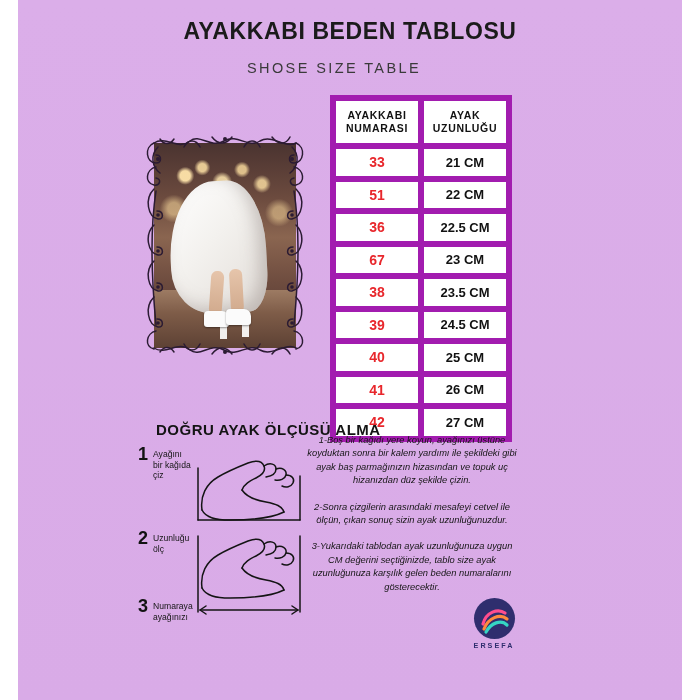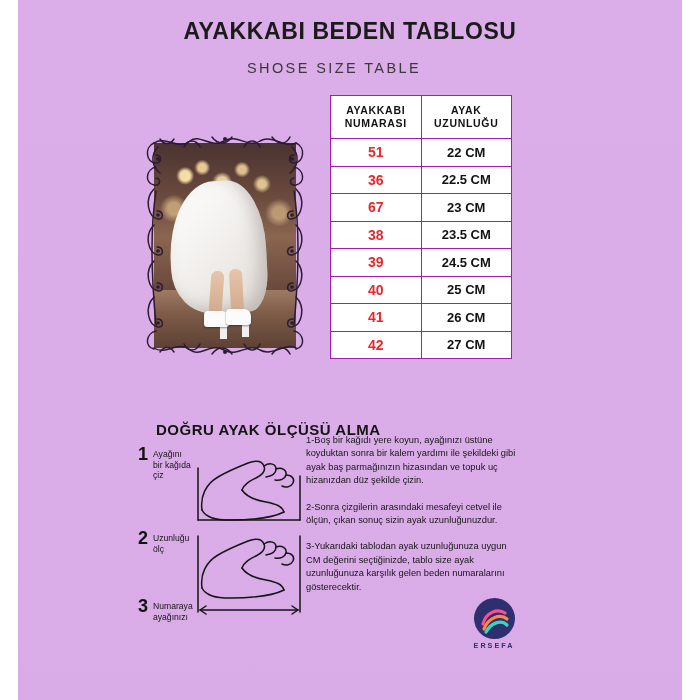--- a/index.html
+++ b/index.html
@@ -66,21 +66,21 @@
     width: 182px;
   }
   table.size-table {
     border-collapse: collapse;
     width: 182px;
     background: #ffffff;
     table-layout: fixed;
   }
   table.size-table th,
   table.size-table td {
-    border: 1px solid #a21caf;
+    border: 6px solid #a21caf;
     text-align: center;
     height: 26.5px;
     font-size: 13px;
     padding: 0;
   }
   table.size-table th {
     font-weight: bold;
     font-size: 10.5px;
     letter-spacing: 0.7px;
     line-height: 13px;
@@ -227,21 +227,22 @@
     position: absolute;
     left: 306px;
     top: 434px;
     width: 212px;
   }
   .para {
     font-size: 9.3px;
     line-height: 13.4px;
     color: #161616;
     margin-bottom: 13px;
-    text-align: left;
+    text-align: center;
+    font-style: italic;
   }
 
   
   .logo-wrap {
     position: absolute;
     left: 466px;
     top: 598px;
     width: 56px;
     height: 56px;
     text-align: center;
@@ -282,20 +283,24 @@
             <div>AYAKKABI</div>
             <div>NUMARASI</div>
           </th>
           <th>
             <div>AYAK</div>
             <div>UZUNLUĞU</div>
           </th>
         </tr>
       </thead>
       <tbody id="table-body">
+          <tr>
+            <td class="num">33</td>
+            <td class="len">21 CM</td>
+          </tr>
           <tr>
             <td class="num">51</td>
             <td class="len">22 CM</td>
           </tr>
           <tr>
             <td class="num">36</td>
             <td class="len">22.5 CM</td>
           </tr>
           <tr>
             <td class="num">67</td>

